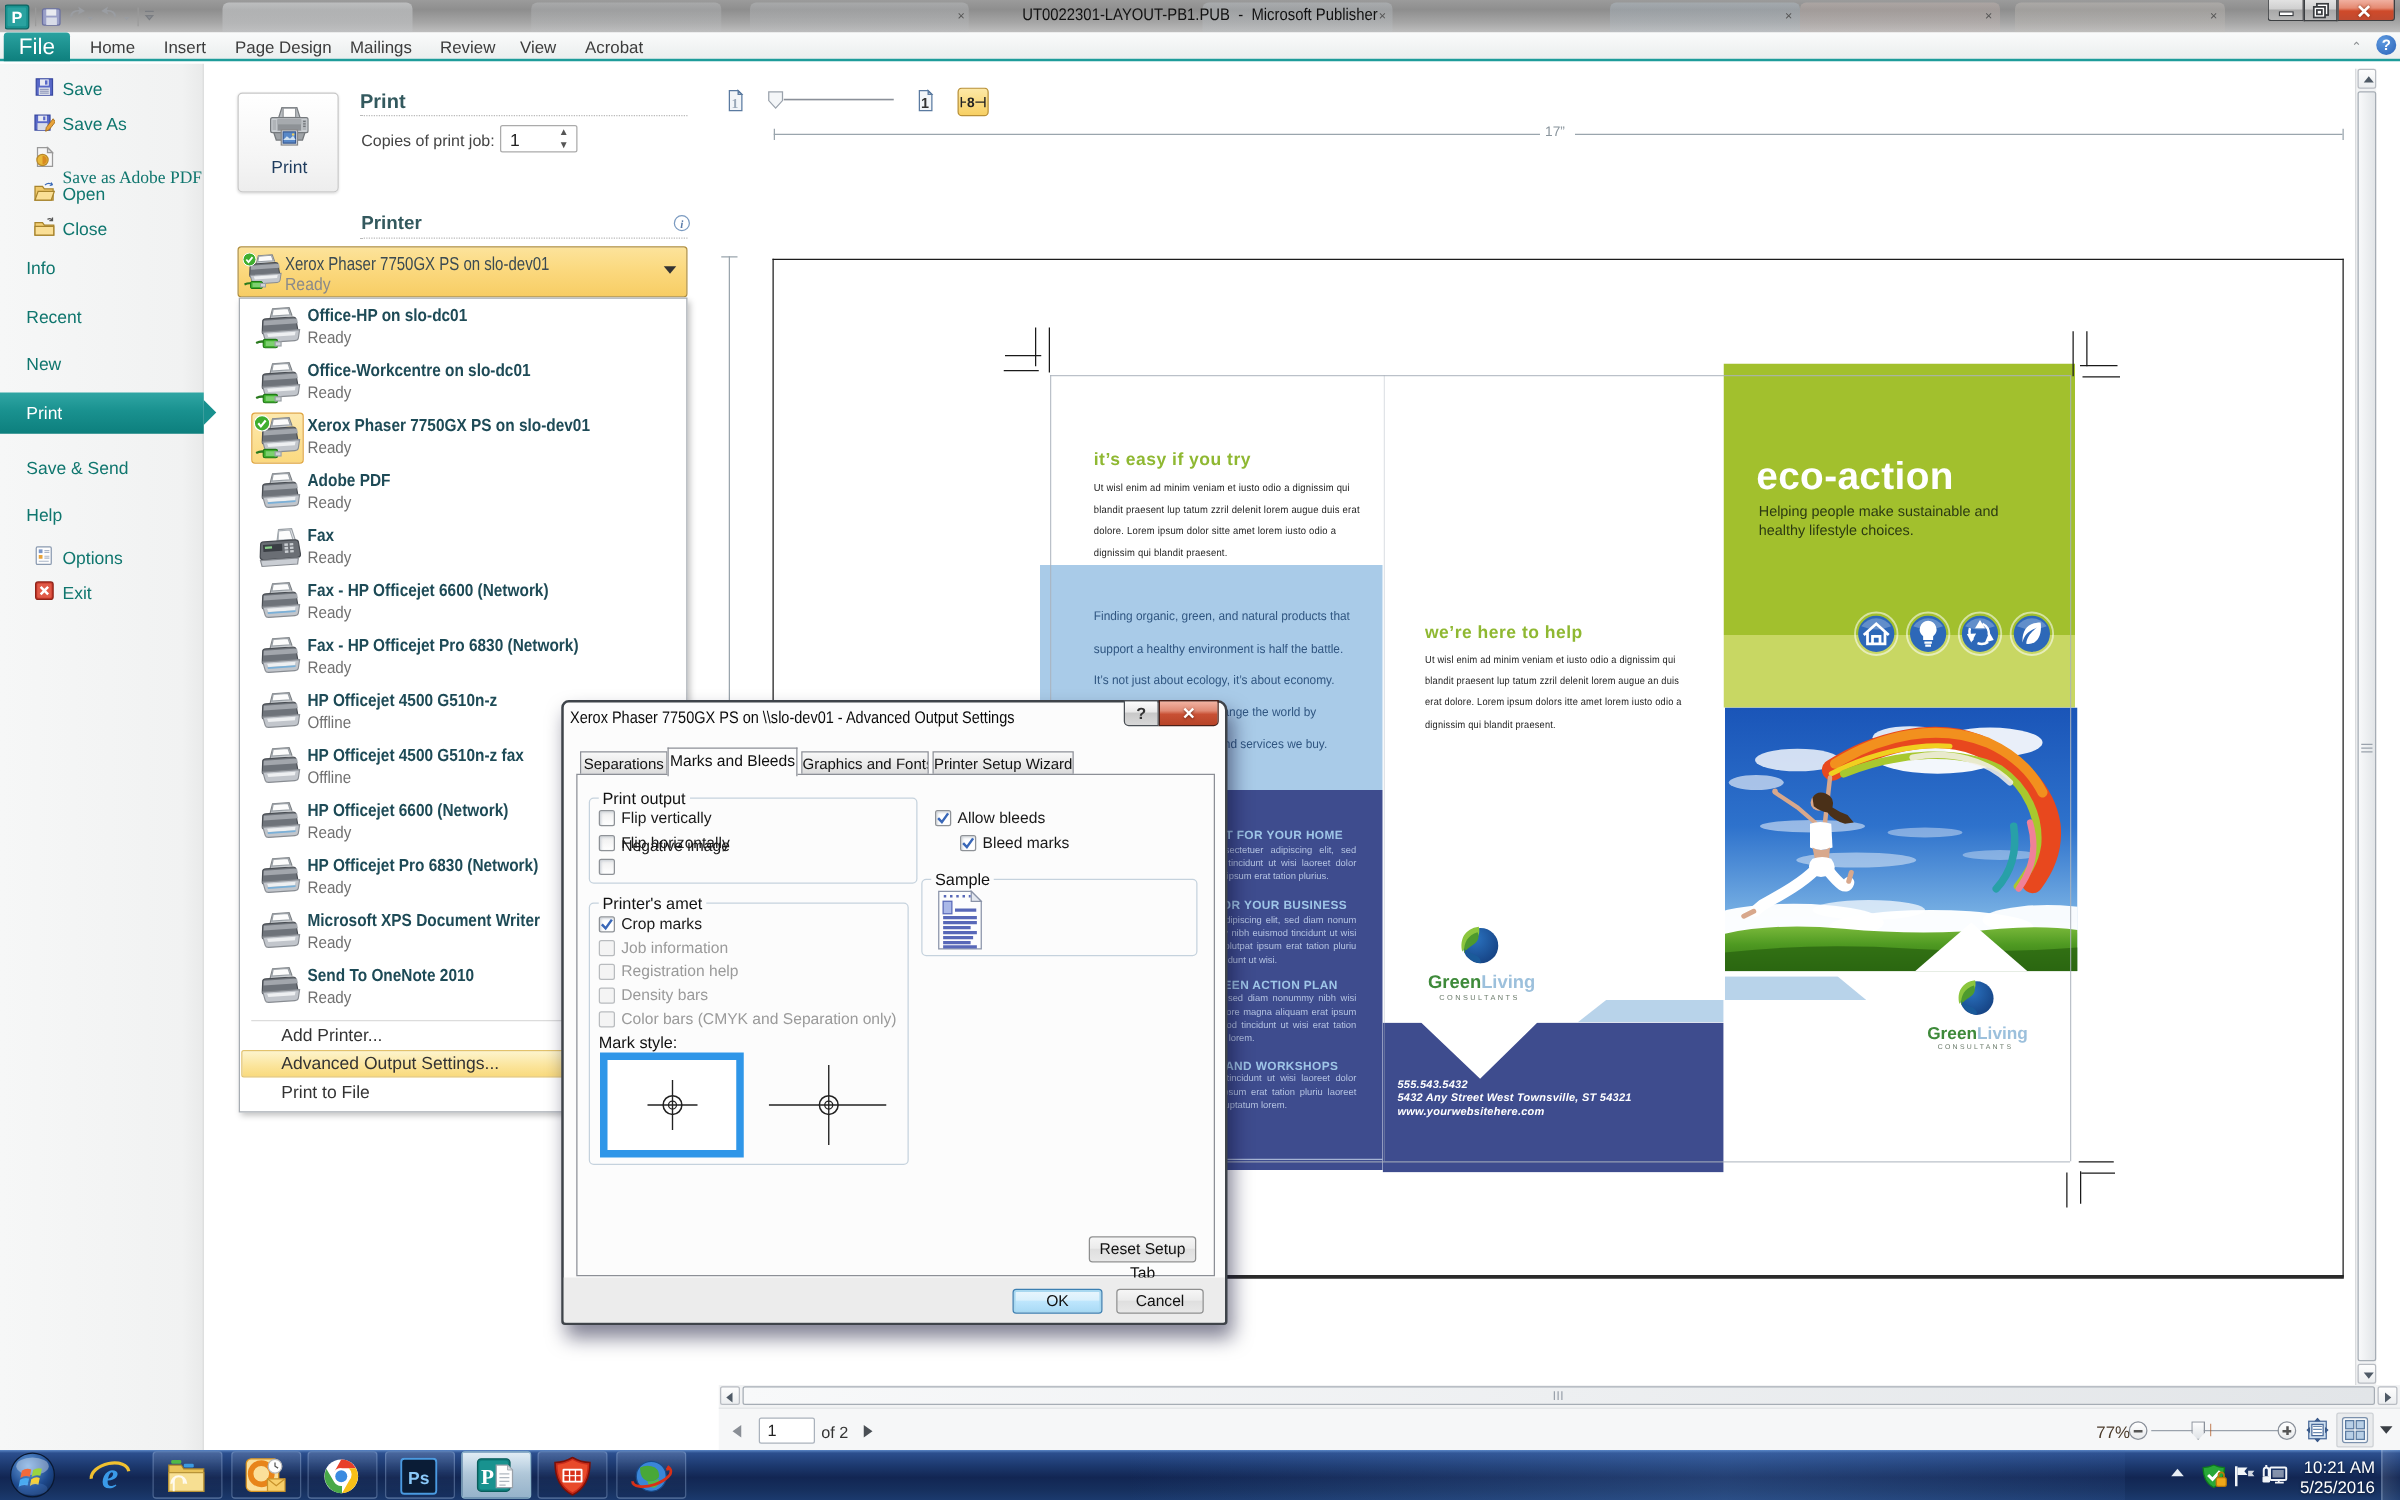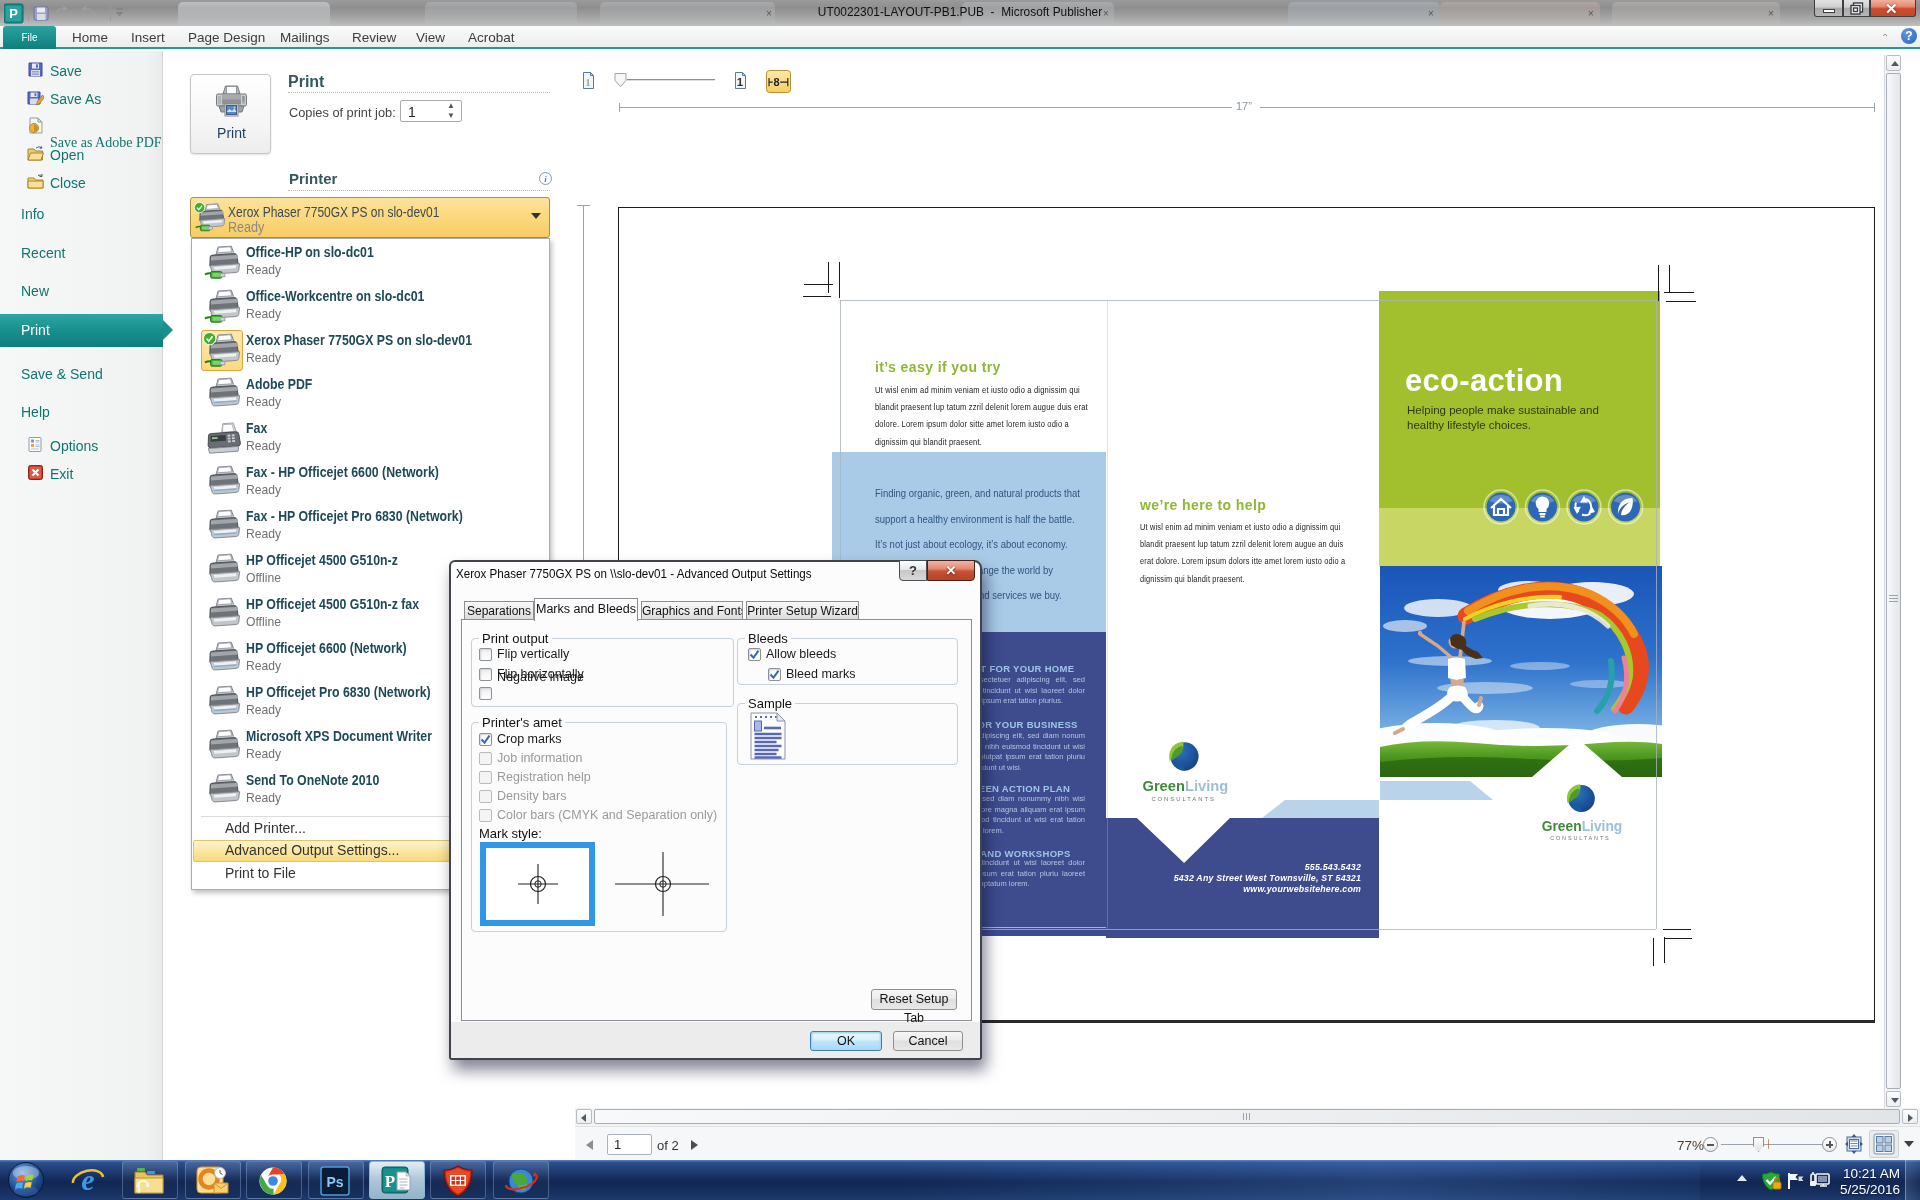--- a/index.html
+++ b/index.html
@@ -14,21 +14,21 @@
     background:linear-gradient(rgba(225,228,230,0.50), rgba(195,198,202,0.25)); }
   #title-text { top:4px; left:0; width:1920px; text-align:center; font-size:13.5px; color:#111; transform:scaleX(.88); }
 
   
   .winbtn { top:0; height:17px; border:1px solid #3c3f42; border-top:none; }
 
   
   #ribbonrow { left:0; top:26px; width:1920px; height:23px;
     background:linear-gradient(#fafbfb, #ebeeee); border-bottom:2px solid #1e9c9a; }
   #filetab { left:3px; top:0px; width:53px; height:23px; border-radius:3px 3px 0 0;
-    background:linear-gradient(#2aa2a0, #0e7f7d); color:#fff; font-size:10px;
+    background:linear-gradient(#2aa2a0, #0e7f7d); color:#fff; font-size:18px;
     text-align:center; line-height:23px; }
   .rtab { top:4px; height:20px; font-size:13.5px; color:#3c3c3c; }
 
   
   #backstage { left:0; top:51px; width:1920px; height:1109px; background:#fff; }
   #leftcol { left:0; top:0; width:163px; height:1109px;
     background:linear-gradient(90deg,#f6f7f7, #f1f2f2 90%, #e9eaea); border-right:1px solid #d3d5d5; }
   .menuitem { left:21px; font-size:14px; color:#0f766e; white-space:nowrap; }
   .mi2 { left:50px; }
   .menuicon { left:27px; width:17px; height:17px; }
@@ -620,21 +620,21 @@
     <div class="abs navyhead" style="left:307px;top:641px;">SEMINARS AND WORKSHOPS</div>
     <div class="abs navytiny" style="left:312px;top:651px;width:155px;">nibh euismod tincidunt ut wisi laoreet dolor erat volutpat ipsum erat tation pluriu laoreet dolore magna luptatum lorem.</div>
     
     <div class="abs greenhead" style="left:522px;top:290px;">we’re here to help</div>
     <div class="abs tinytext" style="left:522px;top:312px;width:224px;transform:scaleX(.9);transform-origin:0 0;">
       <span style="white-space:nowrap;">Ut wisl enim ad minim veniam et iusto odio a dignissim qui</span><br>
       <span style="white-space:nowrap;">blandit praesent lup tatum zzril delenit lorem augue an duis</span><br>
       <span style="white-space:nowrap;">erat dolore. Lorem ipsum dolors itte amet lorem iusto odio a</span><br>
       <span style="white-space:nowrap;">dignissim qui blandit praesent.</span></div>
     
-    <div class="abs" style="left:500px;top:655px;width:243px;text-align:right;font-size:8.8px;font-weight:bold;font-style:italic;color:#fff;line-height:11px;letter-spacing:.2px;">
+    <div class="abs" style="left:500px;top:655px;width:243px;text-align:left;font-size:8.8px;font-weight:bold;font-style:italic;color:#fff;line-height:11px;letter-spacing:.2px;">
       555.543.5432<br>5432 Any Street West Townsville, ST 54321<br>www.yourwebsitehere.com
     </div>
     
     <div class="abs" style="left:787px;top:156px;font-size:31px;font-weight:bold;color:#fff;letter-spacing:.3px;">eco-action</div>
     <div class="abs" style="left:789px;top:196px;font-size:11.5px;color:#2c3a12;line-height:14.5px;">Helping people make sustainable and<br>healthy lifestyle choices.</div>
     <span id="iconrow"><svg class="abs" style="left:862px;top:280px;" width="172" height="40" viewBox="0 0 172 40">
           <g transform="translate(1,0)">
             <circle cx="20" cy="20" r="17" fill="none" stroke="rgba(255,255,255,0.55)" stroke-width="1.5"></circle>
             <circle cx="20" cy="20" r="14.5" fill="#2d68b8"></circle>
             <path d="M8 14 a14.5 14.5 0 0 1 24 0 q-12 5 -24 0 z" fill="rgba(255,255,255,0.25)"></path>
@@ -733,23 +733,20 @@
       <circle cx="23" cy="23" r="7.5" fill="none" stroke="#222" stroke-width="1.2"></circle>
       <circle cx="23" cy="23" r="3.2" fill="none" stroke="#222" stroke-width="1"></circle>
       <path d="M23 3 v40 M3 23 h40" stroke="#222" stroke-width="1.1"></path>
     </svg>
     <svg class="abs" style="left:164px;top:290px;" width="96" height="66" viewBox="0 0 96 66">
       <circle cx="48" cy="32" r="7.5" fill="none" stroke="#222" stroke-width="1.2"></circle>
       <circle cx="48" cy="32" r="3.2" fill="none" stroke="#222" stroke-width="1"></circle>
       <path d="M48 0 v64 M0 32 h94" stroke="#222" stroke-width="1.1"></path>
     </svg>
 
-    <div class="group" style="left:286px;top:76px;width:221px;height:47px;">
-        <span class="grouplbl">Bleeds</span>
-      </div>
     <span class="cb" style="left:297px;top:86px;background:#fff;">
         <svg width="13" height="13" viewBox="0 0 13 13" style="position:absolute;left:-1px;top:-1px;">
           <path d="M2.5 6.5 l3 3.2 l5 -7" stroke="#3a68b8" stroke-width="2" fill="none"></path>
         </svg>
       </span>
       <span class="cblbl" style="left:315px;top:85px;">Allow bleeds</span>
     <span class="cb" style="left:317px;top:106px;background:#fff;">
         <svg width="13" height="13" viewBox="0 0 13 13" style="position:absolute;left:-1px;top:-1px;">
           <path d="M2.5 6.5 l3 3.2 l5 -7" stroke="#3a68b8" stroke-width="2" fill="none"></path>
         </svg>

